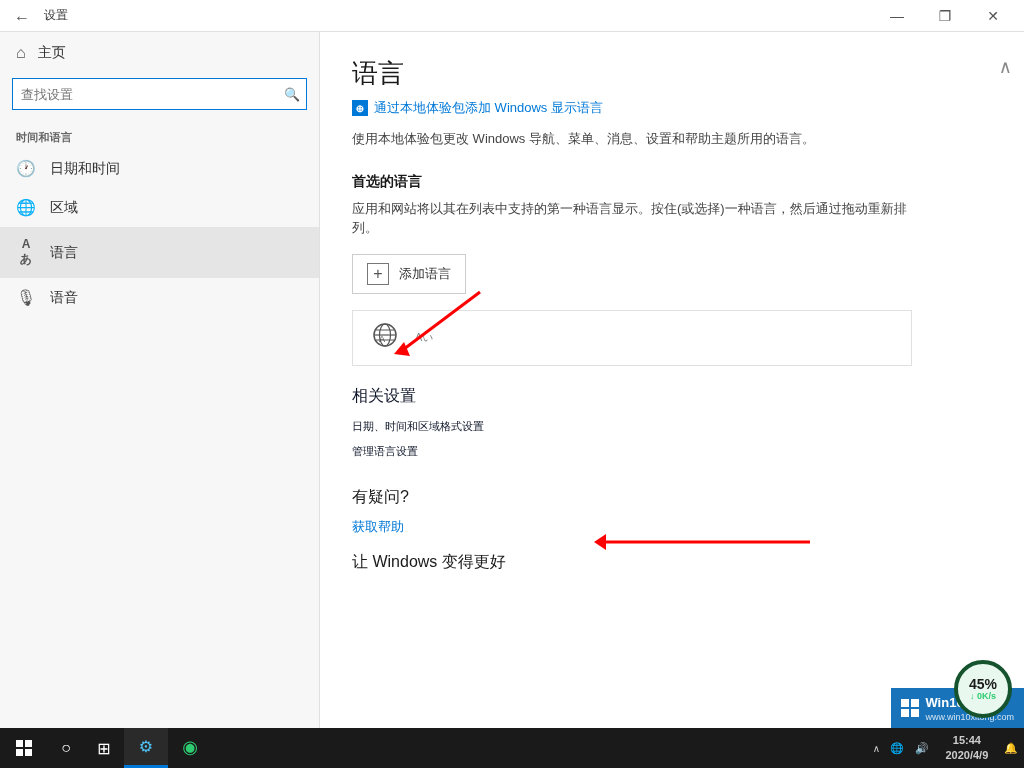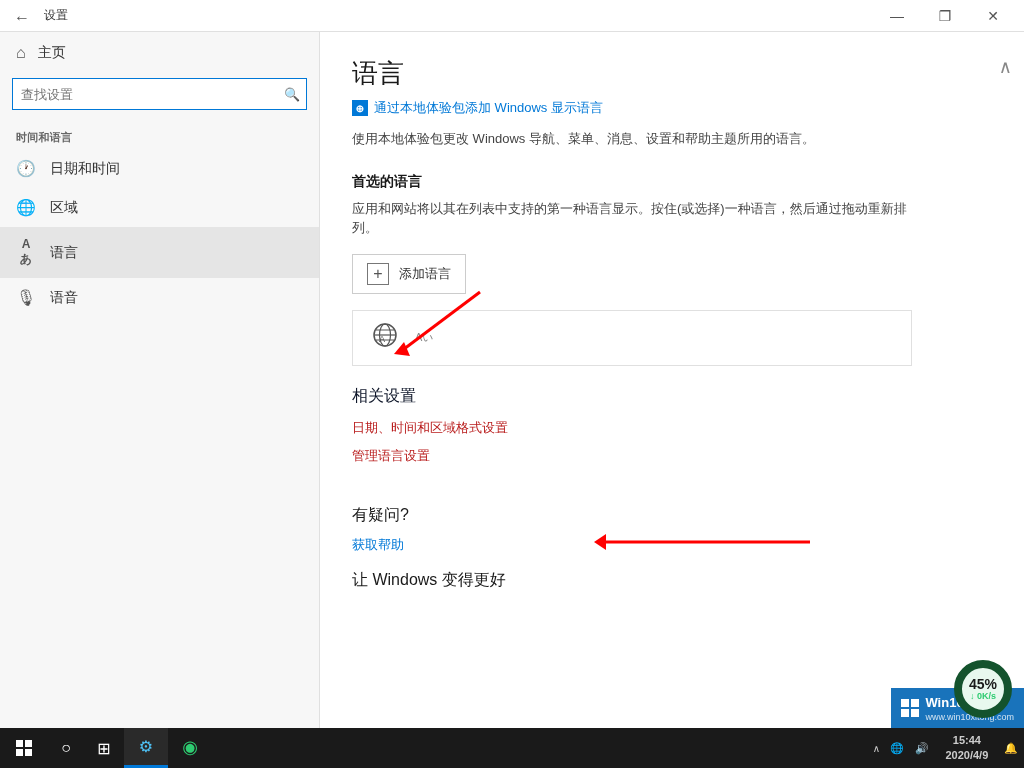--- a/index.html
+++ b/index.html
@@ -300,31 +300,31 @@
 
     .related-section-title {
       font-size: 16px;
       color: #0f172a;
       margin-top: 20px;
       margin-bottom: 12px;
     }
 
     .related-link {
       display: block;
-      color: #b91c1c;
-      font-size: 13px;
+      color: #0f172a;
+      font-size: 11px;
       cursor: pointer;
       text-decoration: none;
       margin-bottom: 10px;
     }
 
     .help-title {
       font-size: 16px;
       color: #1a1a1a;
-      margin-top: 40px;
+      margin-top: 28px;
       margin-bottom: 10px;
     }
 
     .get-help-link {
       display: block;
       color: #0078d7;
       font-size: 13px;
       cursor: pointer;
       text-decoration: none;
       margin-bottom: 16px;
@@ -463,21 +463,21 @@
 
     
     .speed-meter {
       position: fixed;
       right: 12px;
       bottom: 50px;
       width: 58px;
       height: 58px;
       background: #e8f8ee;
       border-radius: 50%;
-      border: 8px solid #14532d;
+      border: 4px solid #14532d;
       display: flex;
       flex-direction: column;
       align-items: center;
       justify-content: center;
       font-size: 11px;
       font-weight: bold;
       color: #1a1a1a;
       z-index: 999;
     }
 

